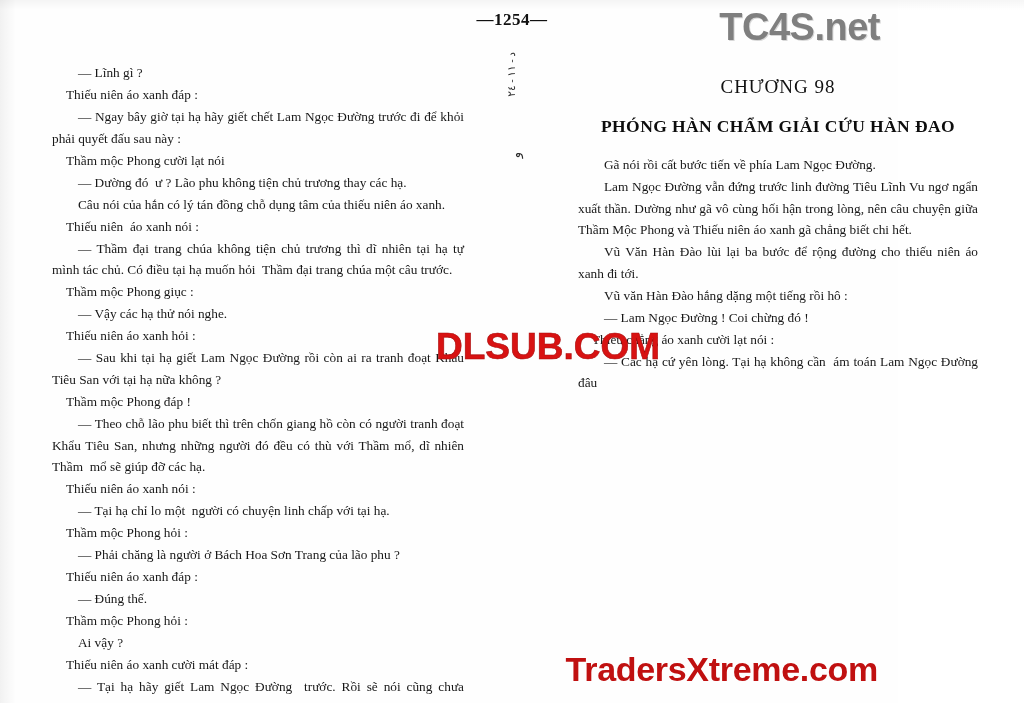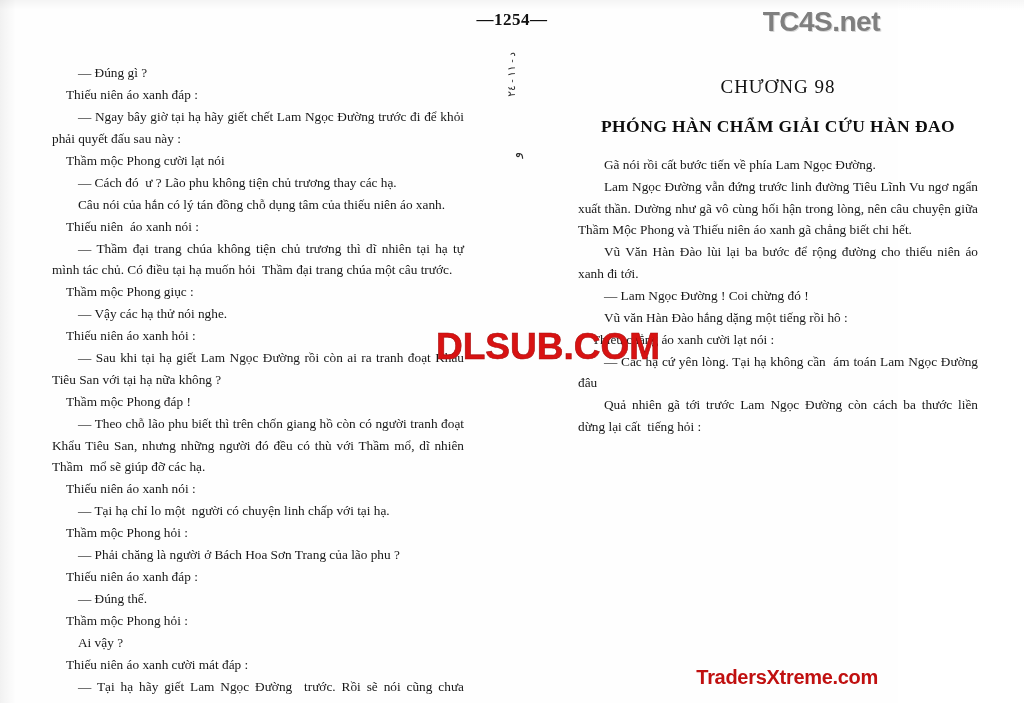--- a/index.html
+++ b/index.html
@@ -106,21 +106,21 @@
     transform: rotate(180deg);
   }
 
   
   .wm-tc4s {
     position: absolute;
     right: 18px;
     top: 6px;
     font-family: "Liberation Sans", sans-serif;
     font-weight: bold;
-    font-size: 28px;
+    font-size: 38px;
     color: #7f7f7f;
     letter-spacing: -0.5px;
     text-shadow: 1px 1px 0 #d8d8d8;
   }
   .wm-dlsub {
     position: absolute;
     left: 392px;
     top: 326px;
     font-family: Liberation Sans, sans-serif;
     font-weight: bold;
@@ -129,21 +129,21 @@
     letter-spacing: 0px;
     margin-left: 44px;
     -webkit-text-stroke: 0.6px #a80c0c;
   }
   .wm-traders {
     position: absolute;
     right: 20px;
     bottom: 14px;
     font-family: "Liberation Sans", sans-serif;
     font-weight: bold;
-    font-size: 20px;
+    font-size: 34px;
     color: #c01010;
     letter-spacing: -0.3px;
   }
 
   
   .edge-left {
     position: absolute;
     left: 0; top: 0; width: 16px; height: 703px;
     background: linear-gradient(to right, rgba(0,0,0,0.05), rgba(0,0,0,0));
   }
@@ -157,25 +157,25 @@
 <body>
 
 <div id="scan">
 
   <div class="edge-top"></div>
   <div class="edge-left"></div>
 
   <div class="page-number">—1254—</div>
 
   <div class="column col-left">
-    <p class="indent">— Đúng gì ?</p>
+    <p class="indent">— Lĩnh gì ?</p>
     <p class="indent-small">Thiếu niên áo xanh đáp :</p>
     <p class="indent">— Ngay bây giờ tại hạ hãy giết chết Lam Ngọc Đường trước đi để khỏi phải quyết đấu sau này :</p>
     <p class="indent-small">Thầm mộc Phong cười lạt nói</p>
-    <p class="indent">— Cách đó  ư ? Lão phu không tiện chủ trương thay các hạ.</p>
+    <p class="indent">— Dường đó  ư ? Lão phu không tiện chủ trương thay các hạ.</p>
     <p class="indent">Câu nói của hắn có lý tán đồng chỗ dụng tâm của thiếu niên áo xanh.</p>
     <p class="indent-small">Thiếu niên  áo xanh nói :</p>
     <p class="indent">— Thầm đại trang chúa không tiện chủ trương thì dĩ nhiên tại hạ tự mình tác chủ. Có điều tại hạ muốn hỏi  Thầm đại trang chúa một câu trước.</p>
     <p class="indent-small">Thầm mộc Phong giục :</p>
     <p class="indent">— Vậy các hạ thử nói nghe.</p>
     <p class="indent-small">Thiếu niên áo xanh hỏi :</p>
     <p class="indent">— Sau khi tại hạ giết Lam Ngọc Đường rồi còn ai ra tranh đoạt Khẩu Tiêu San với tại hạ nữa không ?</p>
     <p class="indent-small">Thầm mộc Phong đáp !</p>
     <p class="indent">— Theo chỗ lão phu biết thì trên chốn giang hồ còn có người tranh đoạt Khẩu Tiêu San, nhưng những người đó đều có thù với Thầm mổ, dĩ nhiên Thầm  mổ sẽ giúp đỡ các hạ.</p>
     <p class="indent-small">Thiếu niên áo xanh nói :</p>
@@ -192,24 +192,23 @@
 
   <div class="spine">د - ١١ - ٢٤</div>
   <div class="spine-mark">و</div>
 
   <div class="column col-right">
     <div class="chapter-label">CHƯƠNG 98</div>
     <div class="chapter-title">PHÓNG HÀN CHẨM GIẢI CỨU HÀN ĐAO</div>
     <p class="indent">Gã nói rồi cất bước tiến về phía Lam Ngọc Đường.</p>
     <p class="indent">Lam Ngọc Đường vẫn đứng trước linh đường Tiêu Lĩnh Vu ngơ ngẩn xuất thần. Dường như gã vô cùng hối hận trong lòng, nên câu chuyện giữa Thầm Mộc Phong và Thiếu niên áo xanh gã chẳng biết chi hết.</p>
     <p class="indent">Vũ Văn Hàn Đào lùi lại ba bước để rộng đường cho thiếu niên áo xanh đi tới.</p>
+    <p class="indent">Vũ văn Hàn Đào hắng dặng một tiếng rồi hô :</p>
     <p class="indent">— Lam Ngọc Đường ! Coi chừng đó !</p>
-    <p class="indent">Vũ văn Hàn Đào hắng dặng một tiếng rồi hô :</p>
     <p class="indent-small">Thiếu chẳng áo xanh cười lạt nói :</p>
     <p class="indent">— Các hạ cứ yên lòng. Tại hạ không cần  ám toán Lam Ngọc Đường đâu</p>
-    <p class="indent">Quả nhiên gã tới trước Lam Ngọc Đường còn cách ba thước liền dừng lại cất  tiếng hỏi :</p>
   </div>
 
   <div class="wm-tc4s">TC4S.net</div>
   <div class="wm-dlsub">DLSUB.COM</div>
   <div class="wm-traders">TradersXtreme.com</div>
 
 </div>
 
 </body></html>

